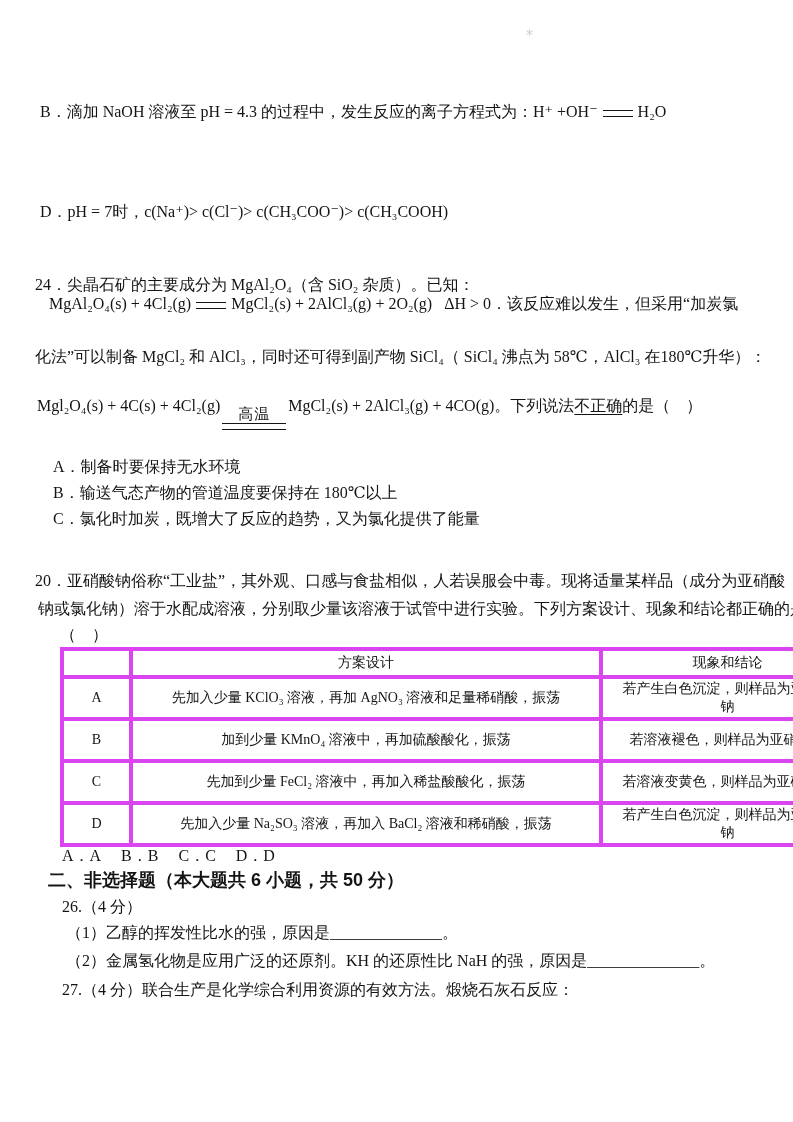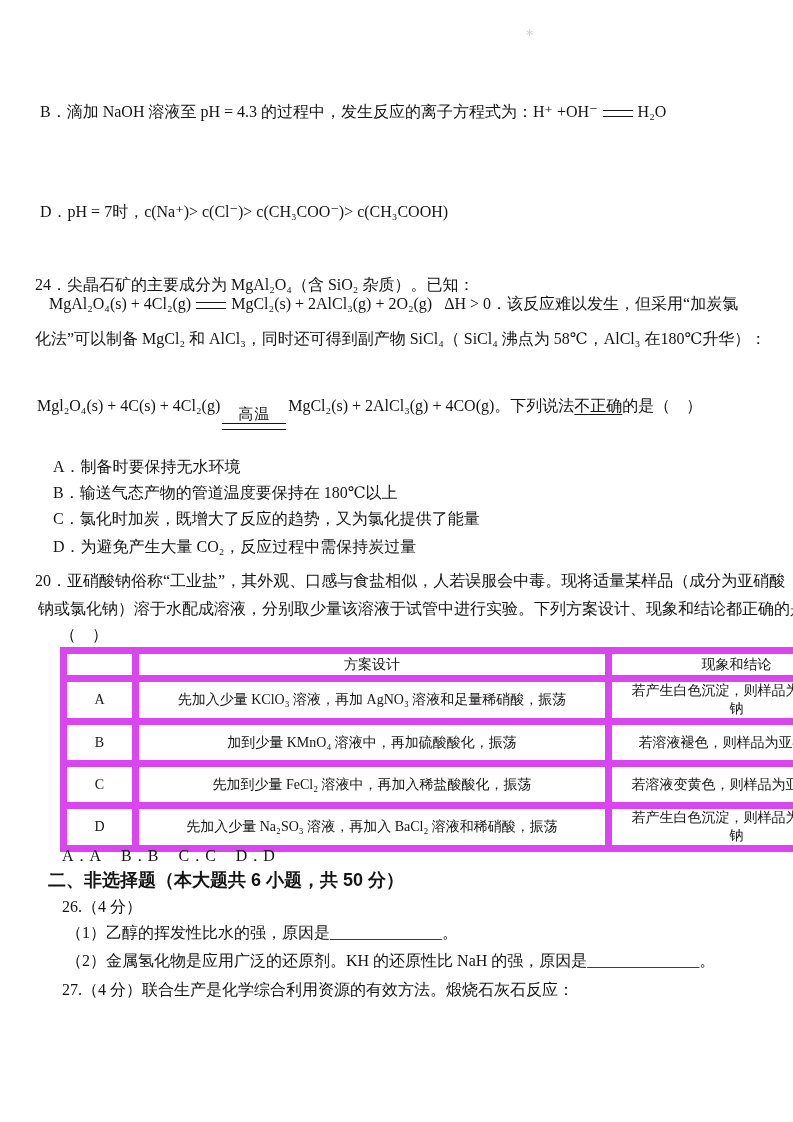--- a/index.html
+++ b/index.html
@@ -29,21 +29,21 @@
     position:absolute;left:525px;top:26px;
     color:#9a9aa6;opacity:.45;font-size:11px;
     font-family:"DejaVu Sans",sans-serif;
   }
   table.q25{
     position:absolute;left:60px;top:647px;
     border-collapse:collapse;table-layout:fixed;
     width:676px;font-size:14px;color:#141414;
   }
   table.q25 td,table.q25 th{
-    border:7px solid #d946ef;text-align:center;vertical-align:middle;
+    border:4px solid #d946ef;text-align:center;vertical-align:middle;
     font-weight:normal;padding:0 18px;overflow:hidden;
   }
   table.q25 .c1{width:29px;}
   table.q25 .c2{width:430px;}
   table.q25 .c3{width:213px;}
   table.q25 tr.hd{height:28px;}
   table.q25 tr.rw{height:42px;}
   .sec-heading{
     font-family:"Liberation Sans","DejaVu Sans",sans-serif;
     font-weight:bold;font-size:18px;
@@ -62,40 +62,37 @@
   <div class="line" style="left:40px;top:201px;">
     <span>D．pH = 7时，c(Na⁺)&gt; c(Cl⁻)&gt; c(CH₃COO⁻)&gt; c(CH₃COOH)</span>
   </div>
 
   <div class="line" style="left:35px;top:242px;margin-top:32px;">
     <span>24．尖晶石矿的主要成分为 MgAl₂O₄（含 SiO₂ 杂质）。已知：</span>
   </div>
   <div class="line" style="left:37px;top:293px;margin-left:12px;">
     <span>MgAl₂O₄(s) + 4Cl₂(g)</span><span class="dline"></span><span>MgCl₂(s) + 2AlCl₃(g) + 2O₂(g)&nbsp;&nbsp;&nbsp;ΔH &gt; 0．该反应难以发生，但采用“加炭氯</span>
   </div>
-  <div class="line" style="left:35px;top:328px;">
+  <div class="line" style="left:35px;top:346px;">
     <span>化法”可以制备 MgCl₂ 和 AlCl₃，同时还可得到副产物 SiCl₄（ SiCl₄ 沸点为 58℃，AlCl₃ 在180℃升华）：</span>
   </div>
   <div class="line" style="left:37px;top:395px;">
     <span>Mgl₂O₄(s) + 4C(s) + 4Cl₂(g)</span><span class="eqstack">
         <span class="cond">高温</span>
         <span class="dline wide"></span>
       </span><span>MgCl₂(s) + 2AlCl₃(g) + 4CO(g)。下列说法</span><span class="uline">不正确</span><span>的是（&nbsp;&nbsp;&nbsp;&nbsp;）</span>
   </div>
   <div class="line" style="left:53px;top:456px;">
     <span>A．制备时要保持无水环境</span>
   </div>
   <div class="line" style="left:53px;top:482px;">
     <span>B．输送气态产物的管道温度要保持在 180℃以上</span>
   </div>
   <div class="line" style="left:53px;top:508px;">
     <span>C．氯化时加炭，既增大了反应的趋势，又为氯化提供了能量</span>
-  </div>
-  <div class="line" style="left:53px;top:536px;">
-    <span>D．为避免产生大量 CO₂，反应过程中需保持炭过量</span>
   </div>
 
   <div class="line" style="left:35px;top:570px;">
     <span>20．亚硝酸钠俗称“工业盐”，其外观、口感与食盐相似，人若误服会中毒。现将适量某样品（成分为亚硝酸</span>
   </div>
   <div class="line" style="left:38px;top:598px;">
     <span>钠或氯化钠）溶于水配成溶液，分别取少量该溶液于试管中进行实验。下列方案设计、现象和结论都正确的是</span>
   </div>
   <div class="line" style="left:60px;top:624px;">
     <span>（&nbsp;&nbsp;&nbsp;&nbsp;）</span>

